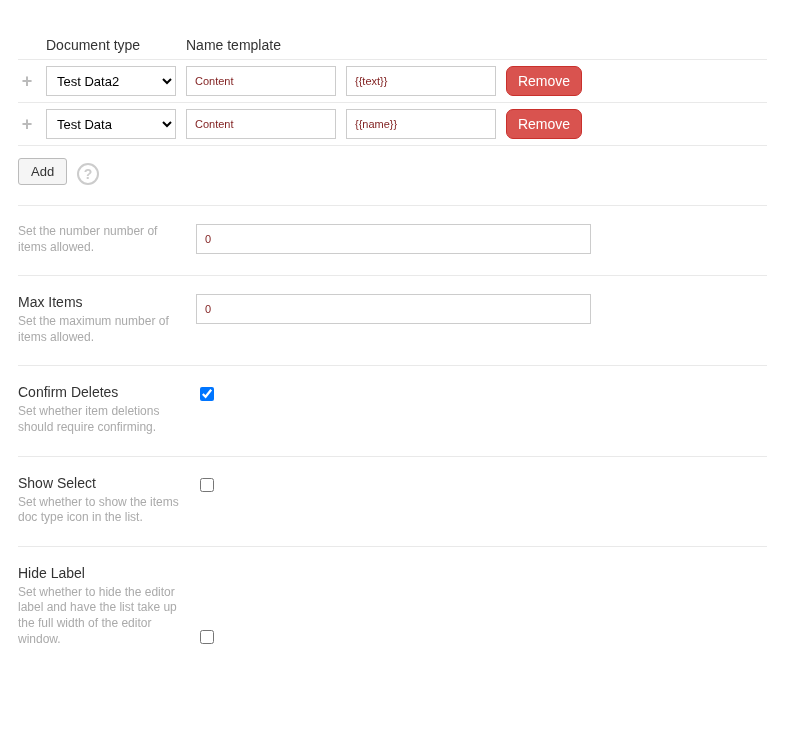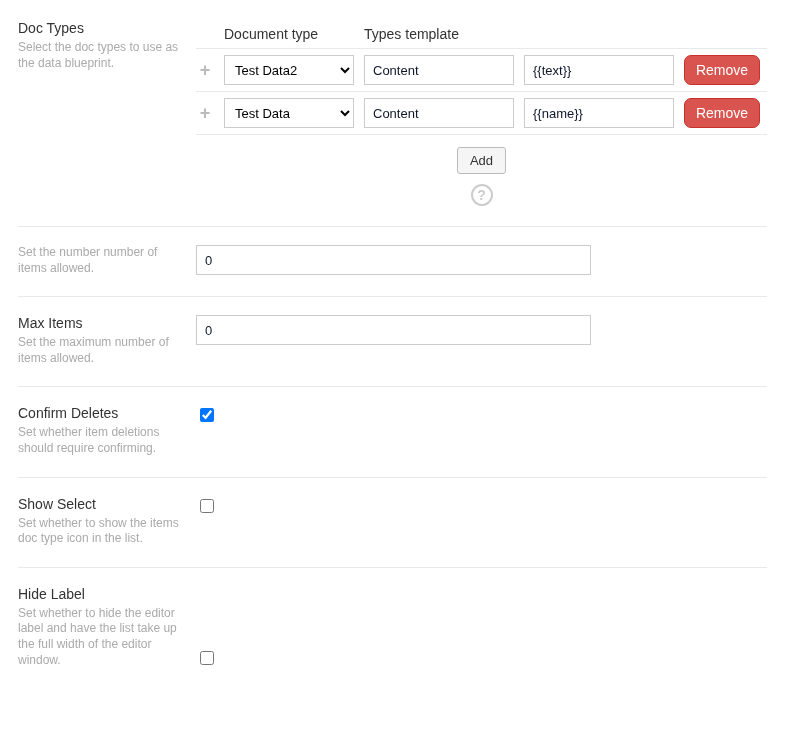--- a/index.html
+++ b/index.html
@@ -43,20 +43,21 @@
   .table-head, .table-row {
     display: flex;
     align-items: center;
     gap: 10px;
     padding: 6px 0;
   }
   .table-head {
     font-weight: 400;
     color: #333;
     font-size: 14px;
+    margin-top: 11px;
   }
   .table-row {
     border-top: 1px solid #e9e9e9;
     border-bottom: 1px solid #e9e9e9;
     padding: 6px 0;
   }
   .table-row + .table-row { border-top: none; }
   .col-drag {
     flex: 0 0 18px;
     display:flex;align-items:center;justify-content:center;
@@ -79,42 +80,41 @@
     background: #fff;
     padding: 4px 6px;
     font-size: 13px;
   }
   input.ctl {
     width: 100%;
     height: 30px;
     border: 1px solid #ccc;
     background: #fff;
     padding: 4px 8px;
-    font-size: 13px;
-    color: #0f172a;
+    font-size: 11px;
+    color: #7f1d1d;
   }
   input.ctl.wide {
     width: 395px;
   }
   .remove-btn {
     background: #d9534f;
     color: #fff;
     border: 1px solid #c9302c;
     border-radius: 7px;
     height: 30px;
     width: 76px;
     font-size: 14px;
     cursor: pointer;
   }
   .add-row {
     margin-top: 12px;
     display: flex;
-    align-items: center;
+    align-items: flex-end;
     gap: 10px;
-    flex-direction: column;
   }
   .add-btn {
     background: #f5f5f5;
     border: 1px solid #bbb;
     border-radius: 3px;
     padding: 5px 12px;
     font-size: 13px;
     color: #333;
     cursor: pointer;
   }
@@ -126,29 +126,25 @@
     color:#ccc;font-weight:bold;font-size:14px;
   }
   .cb {
     width:14px;height:14px;
   }
 </style>
 </head>
 <body>
 
 <div class="section">
-  <div class="label-col">
-    <div class="label-title">Doc Types</div>
-    <div class="label-desc">Select the doc types to use as the data blueprint.</div>
-  </div>
   <div class="control-col">
     <div class="table-head">
       <div class="col-drag"></div>
       <div class="col-doc">Document type</div>
-      <div class="col-name">Types template</div>
+      <div class="col-name">Name template</div>
       <div class="col-rm"></div>
     </div>
 
     <div class="table-row">
       <div class="col-drag">
         <span class="drag-handle">+</span>
       </div>
       <div class="col-doc">
         <select class="ctl">
           <option>Test Data2</option>

